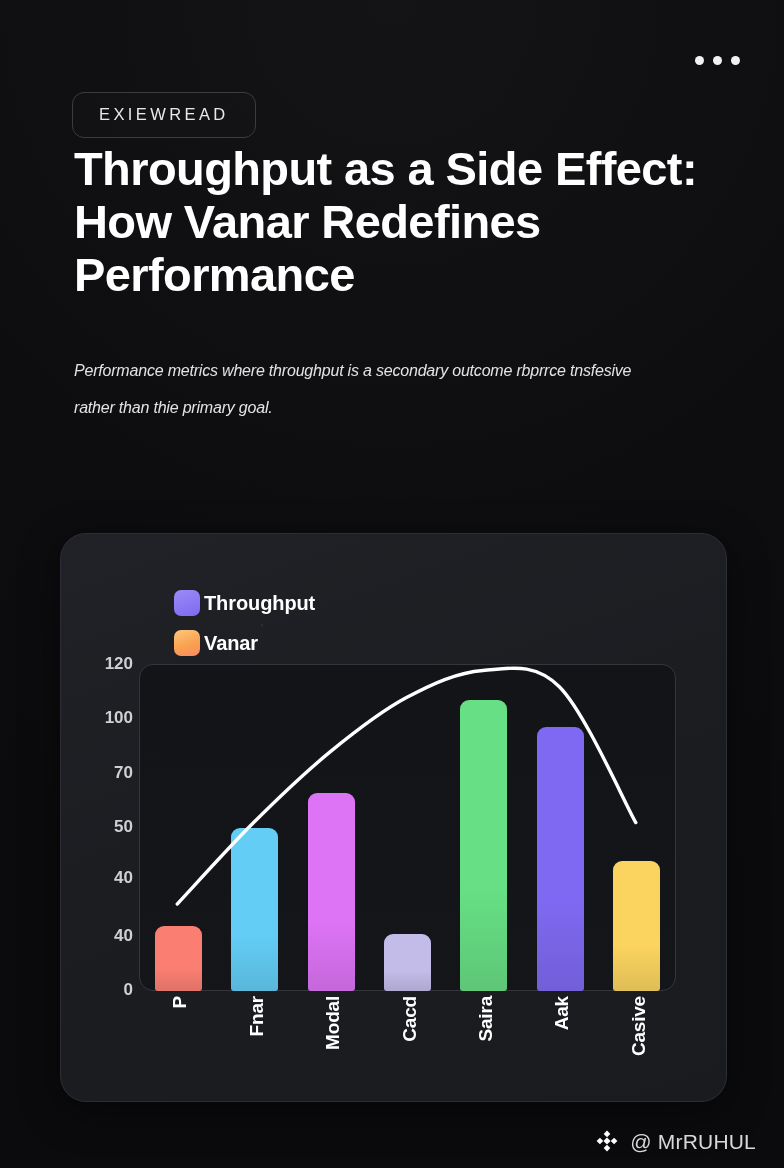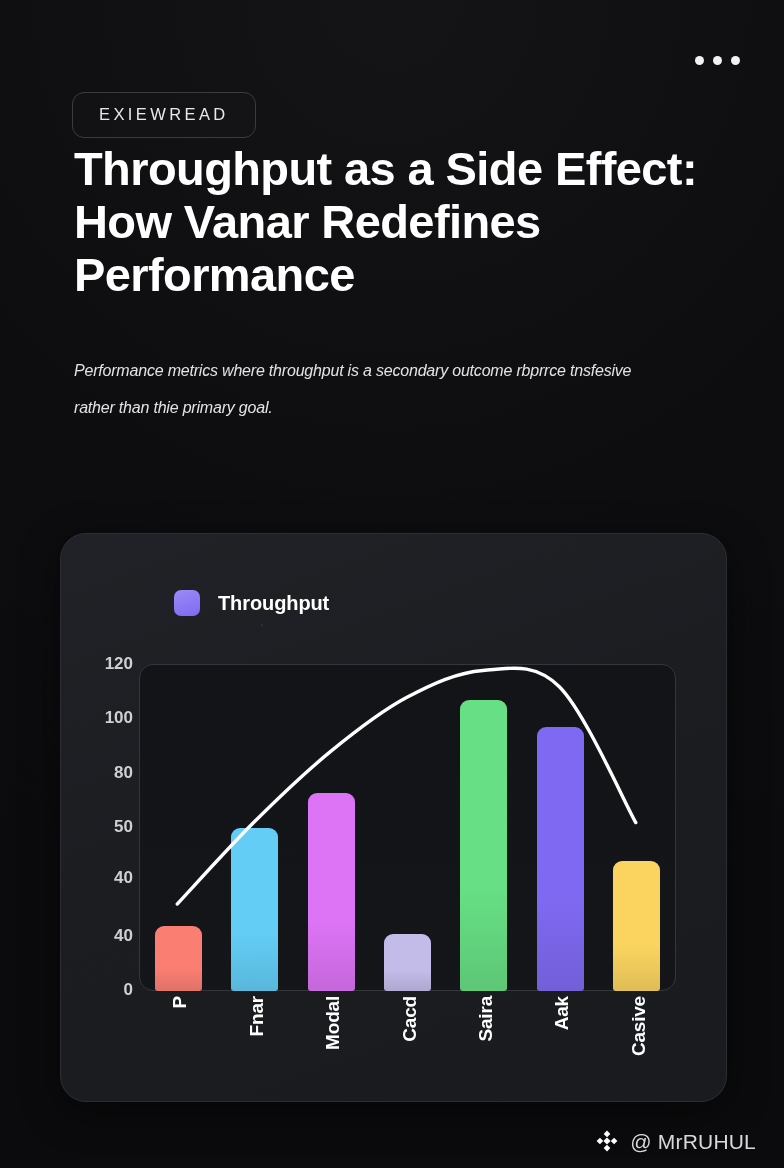--- a/index.html
+++ b/index.html
@@ -136,21 +136,21 @@
 
   
   .legend {
     position: absolute;
     left: 113px;
     top: 56px;
   }
   .legend-row {
     display: flex;
     align-items: center;
-    gap: 18px;
+    gap: 4px;
     margin-bottom: 14px;
   }
   .legend-swatch {
     width: 26px;
     height: 26px;
     border-radius: 7px;
     display: block;
   }
   .legend-label {
     color: #ffffff;
@@ -244,29 +244,33 @@
     <div class="speck" style="left:330px; top:380px;"></div>
     <div class="speck" style="left:150px; top:300px;"></div>
 
     <div class="plot-frame"></div>
 
     <div class="yaxis">
         <div class="ytick" style="top: 326px;">0</div>
         <div class="ytick" style="top: 271.667px;">40</div>
         <div class="ytick" style="top: 214px; text-align: right;">40</div>
         <div class="ytick" style="top: 163px;">50</div>
-        <div class="ytick" style="top: 108.667px;">80</div>
+        <div class="ytick" style="top: 108.667px;">70</div>
         <div class="ytick" style="top: 54.3333px;">100</div>
         <div class="ytick" style="top: 0px;">120</div>
       </div>
 
     <div class="legend">
         <div class="legend-row">
           <span class="legend-swatch" style="background: linear-gradient(160deg, rgb(154, 139, 247) 0%, rgb(127, 105, 242) 100%);"></span>
           <span class="legend-label">Throughput</span>
+        </div>
+        <div class="legend-row">
+          <span class="legend-swatch" style="background: linear-gradient(160deg, rgb(252, 201, 127) 0%, rgb(249, 162, 79) 55%, rgb(249, 138, 99) 100%);"></span>
+          <span class="legend-label">Vanar</span>
         </div>
       </div>
 
     <div class="bars">
         <div class="bar" style="left: 14.7143px; width: 47px; height: 65.2px; background: linear-gradient(rgb(251, 126, 114) 0%, rgb(251, 126, 114) 65%, rgba(251, 126, 114, 0.88) 100%);"></div>
         <div class="bar" style="left: 91.1429px; width: 47px; height: 163px; background: linear-gradient(rgb(99, 205, 245) 0%, rgb(99, 205, 245) 65%, rgba(99, 205, 245, 0.88) 100%);"></div>
         <div class="bar" style="left: 167.571px; width: 47px; height: 198.317px; background: linear-gradient(rgb(221, 115, 245) 0%, rgb(221, 115, 245) 65%, rgba(221, 115, 245, 0.88) 100%);"></div>
         <div class="bar" style="left: 244px; width: 47px; height: 57.05px; background: linear-gradient(rgb(195, 187, 232) 0%, rgb(195, 187, 232) 65%, rgba(195, 187, 232, 0.88) 100%);"></div>
         <div class="bar" style="left: 320.429px; width: 47px; height: 290.683px; background: linear-gradient(rgb(103, 223, 132) 0%, rgb(103, 223, 132) 65%, rgba(103, 223, 132, 0.88) 100%);"></div>
         <div class="bar" style="left: 396.857px; width: 47px; height: 263.517px; background: linear-gradient(rgb(127, 105, 242) 0%, rgb(127, 105, 242) 65%, rgba(127, 105, 242, 0.88) 100%);"></div>

